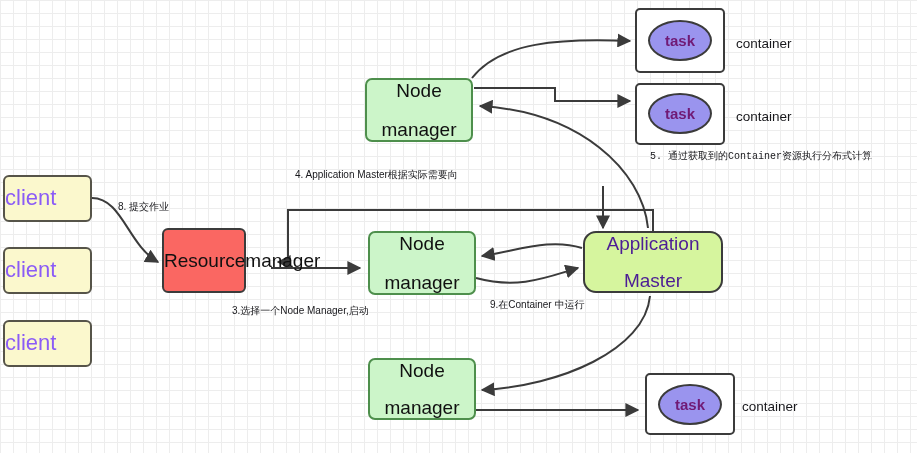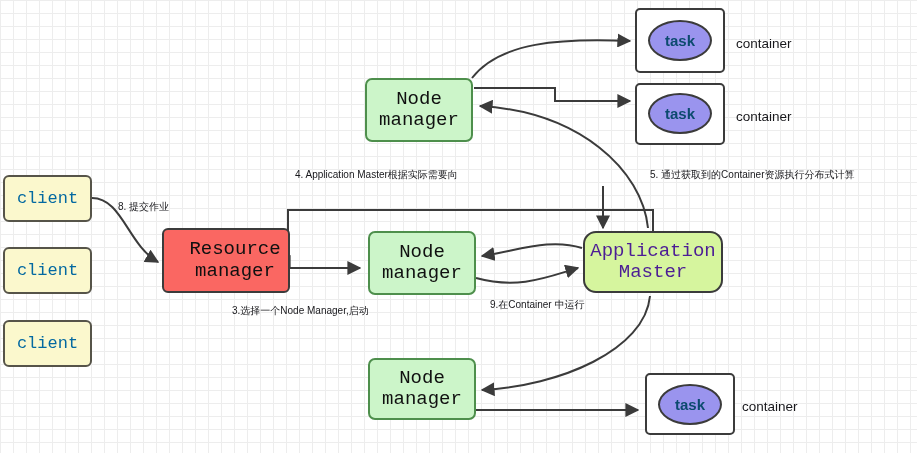--- a/index.html
+++ b/index.html
@@ -20,33 +20,32 @@
     background-size: 13px 13px, 13px 13px, 52px 52px, 52px 52px;
     background-position: 0 0, 0 0, 0 0, 0 0;
     overflow: hidden;
     font-family: "Liberation Sans", sans-serif;
   }
   .node {
     position: absolute;
     box-sizing: border-box;
     display: flex;
     align-items: center;
-    justify-content: center;
+    justify-content: space-between;
     text-align: center;
     border: 2px solid #3b3b3b;
     line-height: 1.12;
     z-index: 3;
-    font-family: Liberation Mono, monospace;
   }
   .node span { display: block; }
   .client {
     background: #fbf8cd;
     border-radius: 6px;
-    font-size: 17px;
-    color: #0369a1;
+    font-size: 22px;
+    color: #8b5cf6;
     border-color: #565449;
   }
   .rm {
     background: #fa6762;
     border-radius: 6px;
     font-size: 19px;
     color: #101010;
     border-color: #3b3b3b;
   }
   .nm {
@@ -70,21 +69,21 @@
   }
   .taskoval {
     position: absolute;
     box-sizing: border-box;
     background: #9a94ee;
     border: 2px solid #3b3b3b;
     border-radius: 50%;
     display: flex;
     align-items: center;
     justify-content: center;
-    color: #0c4a6e;
+    color: #701a75;
     font-weight: bold;
     font-size: 15px;
     z-index: 4;
   }
   .lbl {
     position: absolute;
     font-size: 10px;
     color: #18181c;
     text-align: center;
     line-height: 1.32;
@@ -143,21 +142,21 @@
   <div class="node client" style="left:3px; top:175px; width:89px; height:47px;">
     <span>client</span>
   </div>
   <div class="node client" style="left:3px; top:247px; width:89px; height:47px;">
     <span>client</span>
   </div>
   <div class="node client" style="left:3px; top:320px; width:89px; height:47px;">
     <span>client</span>
   </div>
 
-  <div class="node rm" style="left:162px; top:228px; width:128px; height:65px; flex-direction:column;padding-left:18px;">
+  <div class="node rm" style="left:162px; top:228px; width:84px; height:65px; flex-direction:row;">
     <span>Resource</span>
     <span>manager</span>
   </div>
 
   <div class="node nm" style="left:365px; top:78px; width:108px; height:64px; flex-direction:column;">
     <span>Node</span>
     <span>manager</span>
   </div>
   <div class="node nm" style="left:368px; top:231px; width:108px; height:64px; flex-direction:column;">
     <span>Node</span>
@@ -206,17 +205,17 @@
   </div>
 
   <div class="lbl" style="left:490px; top:298px;">
     <div><span>9.在Container 中运行</span></div>
   </div>
 
   <div class="lbl" style="left:295px; top:168px;">
     <div><span>4. Application Master根据实际需要向</span></div>
   </div>
 
-  <div class="lbl" style="left:650px; top:168px;">
+  <div class="lbl" style="left:650px; top:150px;font-family:Liberation Mono, monospace;">
     <span>5. 通过获取到的Container资源执行分布式计算</span>
   </div>
 
 </div>
 
 </body></html>

